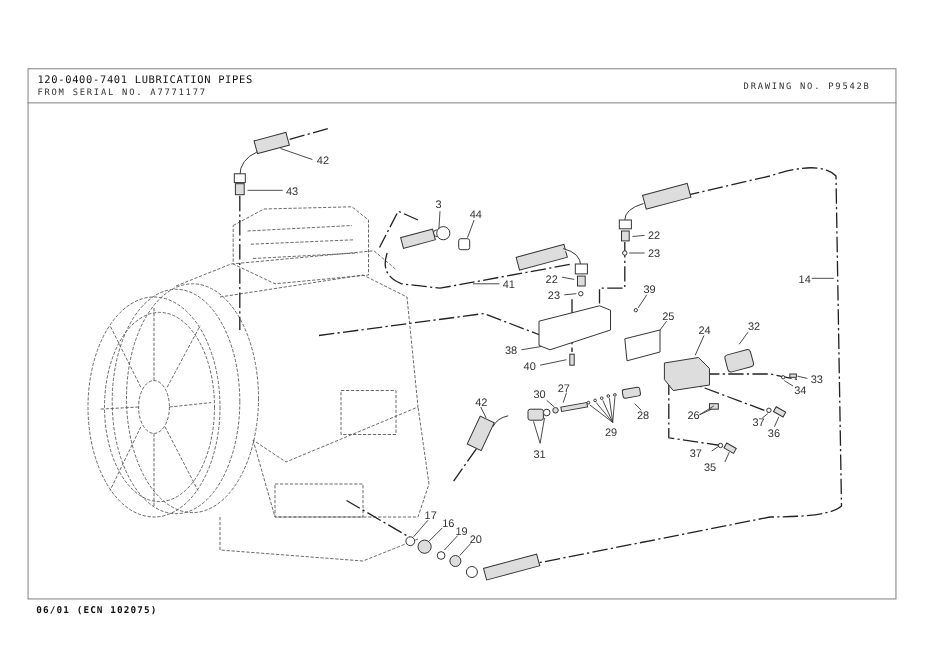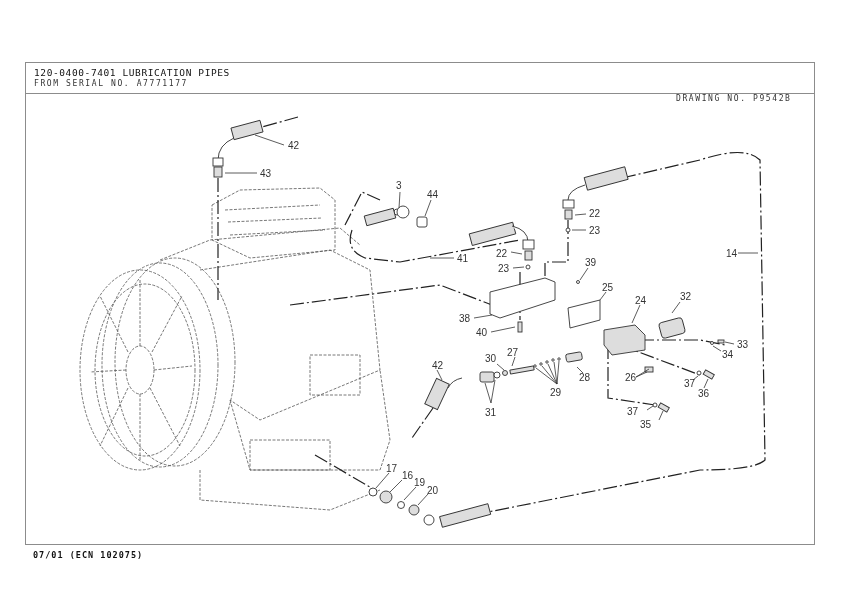--- a/index.html
+++ b/index.html
@@ -2,39 +2,39 @@
 <html><head>
   <meta charset="utf-8">
   <style>
     html, body { margin:0; padding:0; background:#ffffff; }
     body { width:842px; height:595px; position:relative; overflow:hidden; font-family:"DejaVu Sans Mono", monospace; }
     #frame { position:absolute; left:25px; top:62px; width:790px; height:483px; border:1px solid #8c8c8c; box-sizing:border-box; }
     #header-divider { position:absolute; left:25px; top:93px; width:790px; height:1px; background:#8c8c8c; }
     .hdr { position:absolute; color:#111; white-space:nowrap; }
     #part-title { left:34px; top:67px; font-size:9.5px; font-weight:normal; letter-spacing:0.6px; }
     #serial-line { left:34px; top:79px; font-size:8px; letter-spacing:1.6px; color:#333; }
-    #drawing-no { left:676px; top:94px; font-size:8px; letter-spacing:1.6px; color:#333; }
+    #drawing-no { left:676px; top:74px; font-size:8px; letter-spacing:1.6px; color:#333; }
     #footer-note { left:33px; top:550px; font-size:8.5px; font-weight:bold; letter-spacing:1px; }
     #drawing { position:absolute; left:0; top:0; width:842px; height:595px; }
     .callout { font-family:"Liberation Sans", sans-serif; font-size:10px; fill:#333; }
     .ln { stroke:#333; stroke-width:0.8; fill:none; }
     .dash { stroke:#222; stroke-width:1.2; fill:none; stroke-dasharray:14 3 2 3; }
     .sketch { stroke:#555; stroke-width:0.8; fill:none; stroke-dasharray:3 1.5; }
     .part { stroke:#333; stroke-width:0.9; fill:#fff; }
     .partg { stroke:#333; stroke-width:0.9; fill:#ddd; }
   </style>
 </head>
 <body>
 
 <div id="frame"></div>
 <div id="header-divider"></div>
 <div class="hdr" id="part-title">120-0400-7401 LUBRICATION PIPES</div>
 <div class="hdr" id="serial-line">FROM SERIAL NO. A7771177</div>
 <div class="hdr" id="drawing-no">DRAWING NO. P9542B</div>
-<div class="hdr" id="footer-note">07/01 (ECN 102075)</div>
+<div class="hdr" id="footer-note">06/01 (ECN 102075)</div>
 
 <svg id="drawing" viewBox="0 0 842 595">
 
   <g>
 
     <ellipse class="sketch" cx="140" cy="370" rx="60" ry="100"></ellipse>
     <ellipse class="sketch" cx="145" cy="370" rx="50" ry="86"></ellipse>
     <ellipse class="sketch" cx="160" cy="365" rx="58" ry="102"></ellipse>
     <ellipse class="sketch" cx="175" cy="362" rx="60" ry="104"></ellipse>
     <ellipse class="sketch" cx="140" cy="370" rx="14" ry="24"></ellipse>

